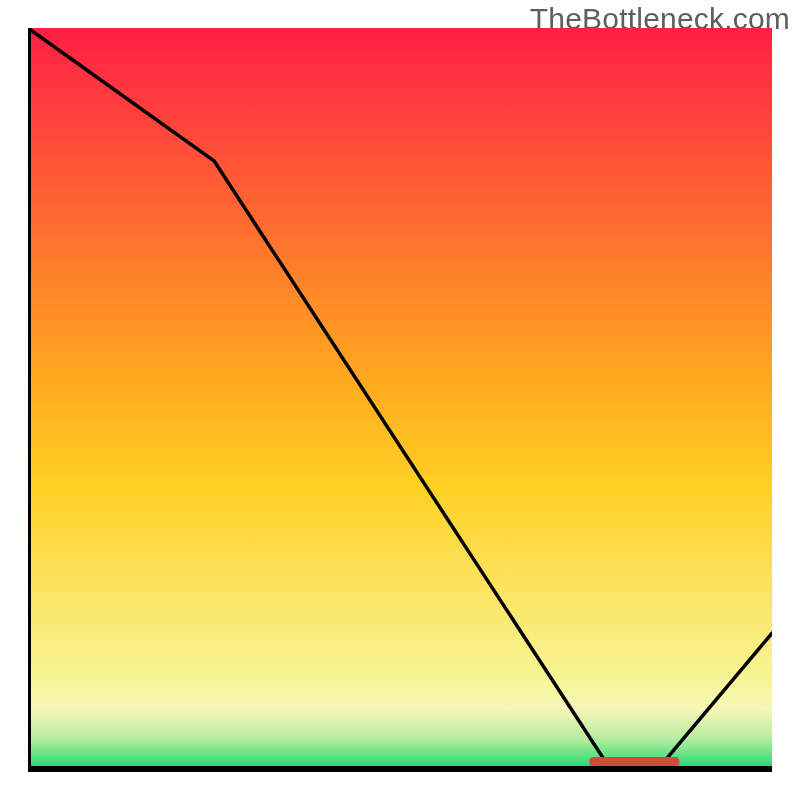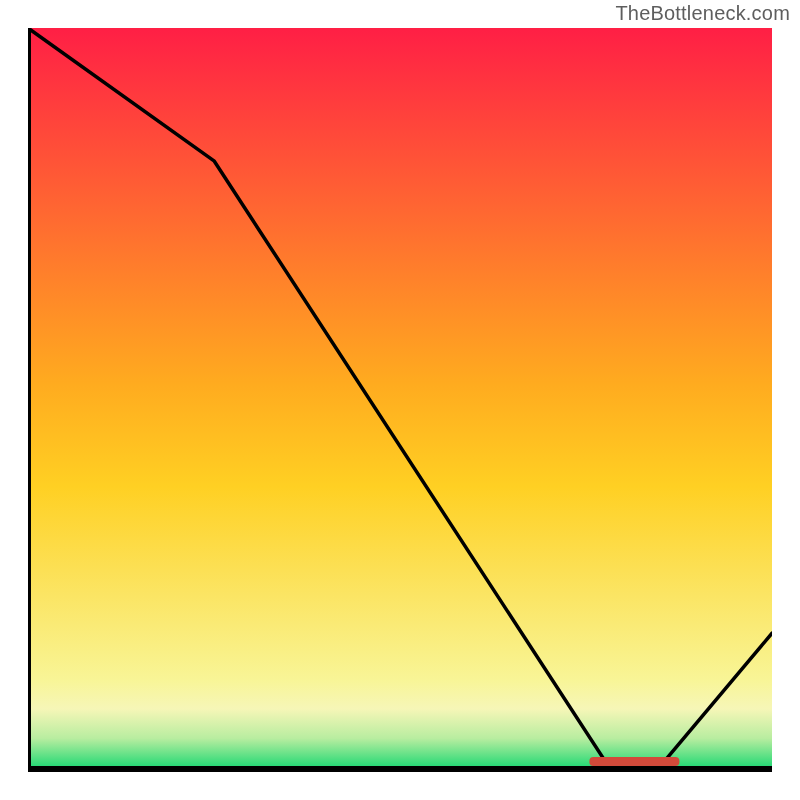--- a/index.html
+++ b/index.html
@@ -14,21 +14,21 @@
   .frame {
     position: relative;
     width: 800px;
     height: 800px;
   }
   .watermark {
     position: absolute;
     top: 2px;
     right: 10px;
     color: #5e5e5e;
-    font-size: 20px;
+    font-size: 30px;
     font-weight: 500;
     letter-spacing: 0.2px;
     user-select: none;
   }
   .plot-area {
     position: absolute;
     left: 28px;
     top: 28px;
     width: 744px;
     height: 744px;

